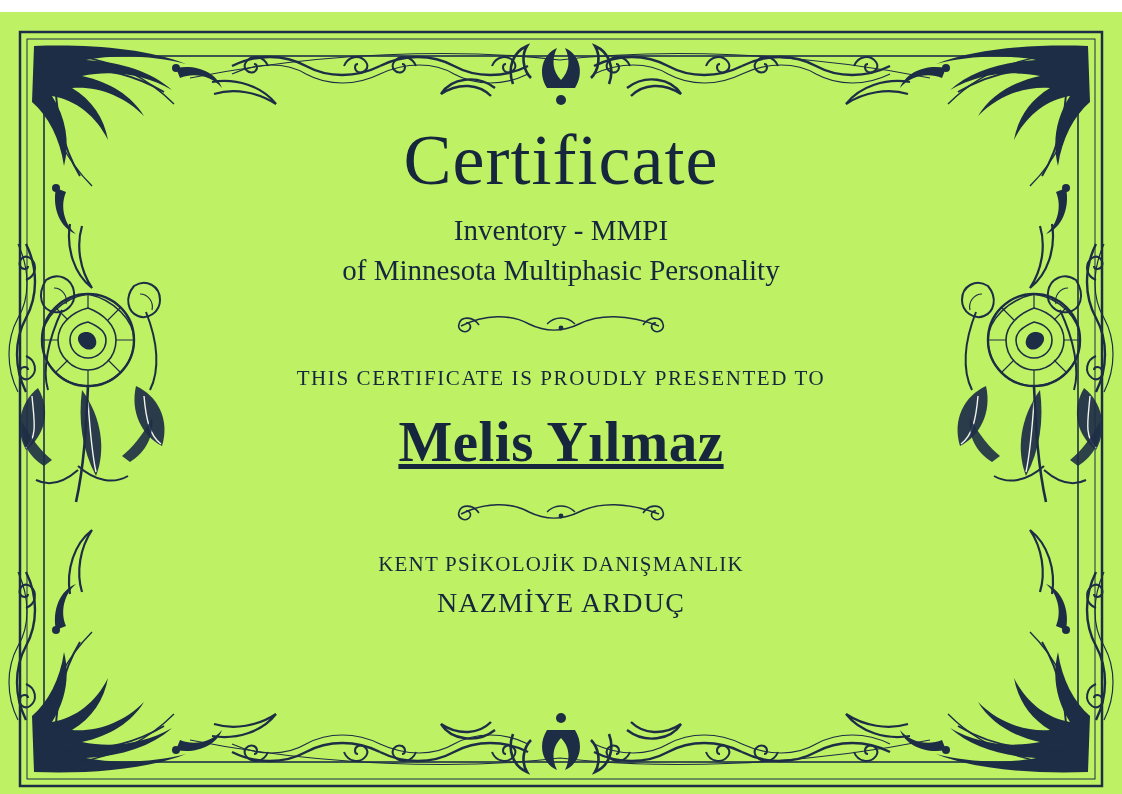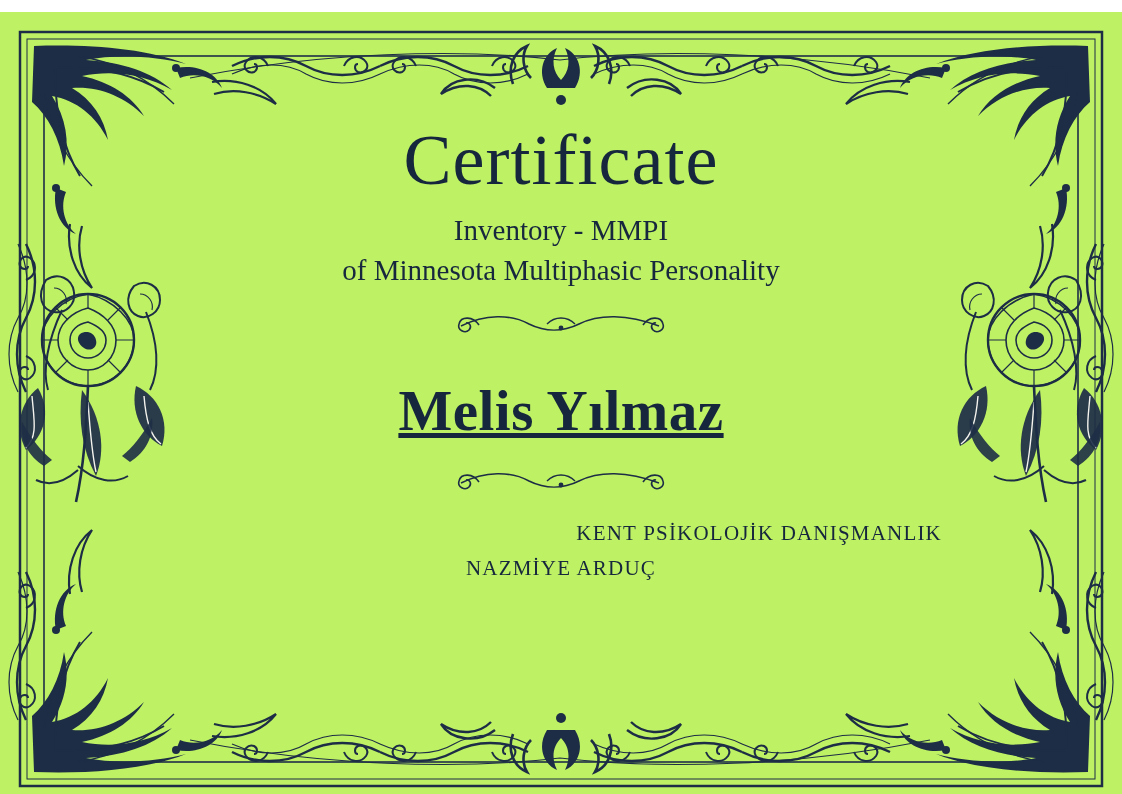--- a/index.html
+++ b/index.html
@@ -92,25 +92,24 @@
     width: 220px;
     height: 26px;
   }
 
   .org-line1 {
     font-family: "Liberation Serif", serif;
     font-size: 21px;
     letter-spacing: 1.2px;
     color: #16263d;
     margin: 0;
-    text-align: right;
   }
   .org-line2 {
     font-family: "Liberation Serif", serif;
-    font-size: 21px;
+    font-size: 28px;
     letter-spacing: 1.2px;
     color: #16263d;
     margin: 10px 0 0 0;
   }
   .credential {
     font-family: "Liberation Serif", serif;
     font-size: 16px;
     color: #20304a;
     margin: 16px 0 0 0;
   }
@@ -274,20 +273,21 @@
     <p class="subtitle">of Minnesota Multiphasic Personality</p>
 
     <svg class="divider" viewBox="0 0 220 26">
       <path d="M10,14 C34,2 60,2 78,12 C94,20 112,20 128,12 C148,2 176,2 208,14" fill="none" stroke="#1d2d46" stroke-width="1.6"></path>
       <path d="M28,13 C22,4 10,4 8,12 C6,18 14,22 18,18 C21,15 19,10 15,11" fill="none" stroke="#1d2d46" stroke-width="1.6"></path>
       <path d="M192,13 C198,4 210,4 212,12 C214,18 206,22 202,18 C199,15 201,10 205,11" fill="none" stroke="#1d2d46" stroke-width="1.6"></path>
       <path d="M96,12 C104,4 116,4 124,12" fill="none" stroke="#1d2d46" stroke-width="1.4"></path>
       <circle cx="110" cy="16" r="2.4" fill="#1d2d46"></circle>
     </svg>
 
+    <p class="presented">THIS CERTIFICATE IS PROUDLY PRESENTED TO</p>
 
     <p class="recipient">Melis Yılmaz</p>
 
     <svg class="divider2" viewBox="0 0 220 26">
       <path d="M10,14 C34,2 60,2 78,12 C94,20 112,20 128,12 C148,2 176,2 208,14" fill="none" stroke="#1d2d46" stroke-width="1.6"></path>
       <path d="M28,13 C22,4 10,4 8,12 C6,18 14,22 18,18 C21,15 19,10 15,11" fill="none" stroke="#1d2d46" stroke-width="1.6"></path>
       <path d="M192,13 C198,4 210,4 212,12 C214,18 206,22 202,18 C199,15 201,10 205,11" fill="none" stroke="#1d2d46" stroke-width="1.6"></path>
       <path d="M96,12 C104,4 116,4 124,12" fill="none" stroke="#1d2d46" stroke-width="1.4"></path>
       <circle cx="110" cy="16" r="2.4" fill="#1d2d46"></circle>
     </svg>

